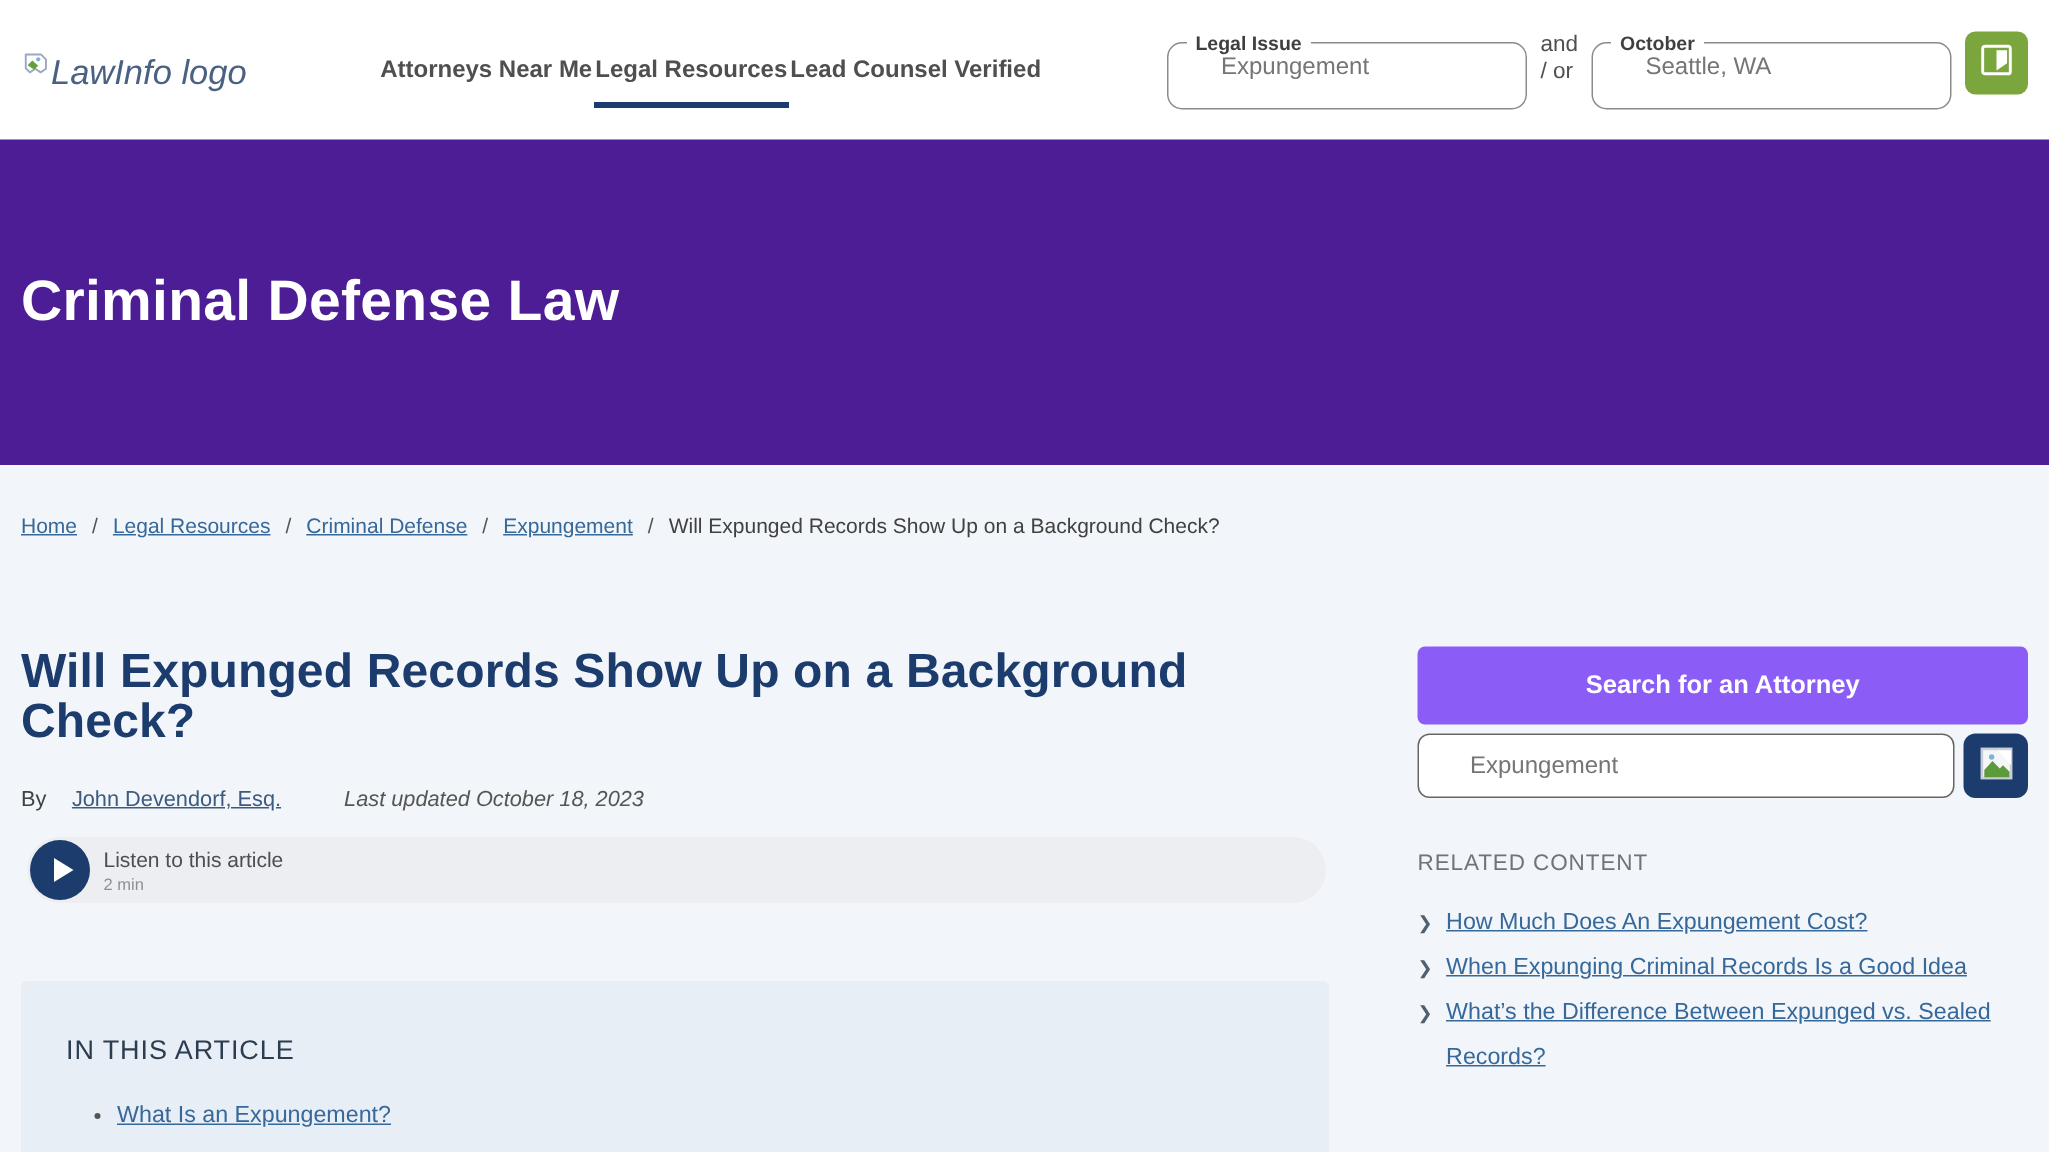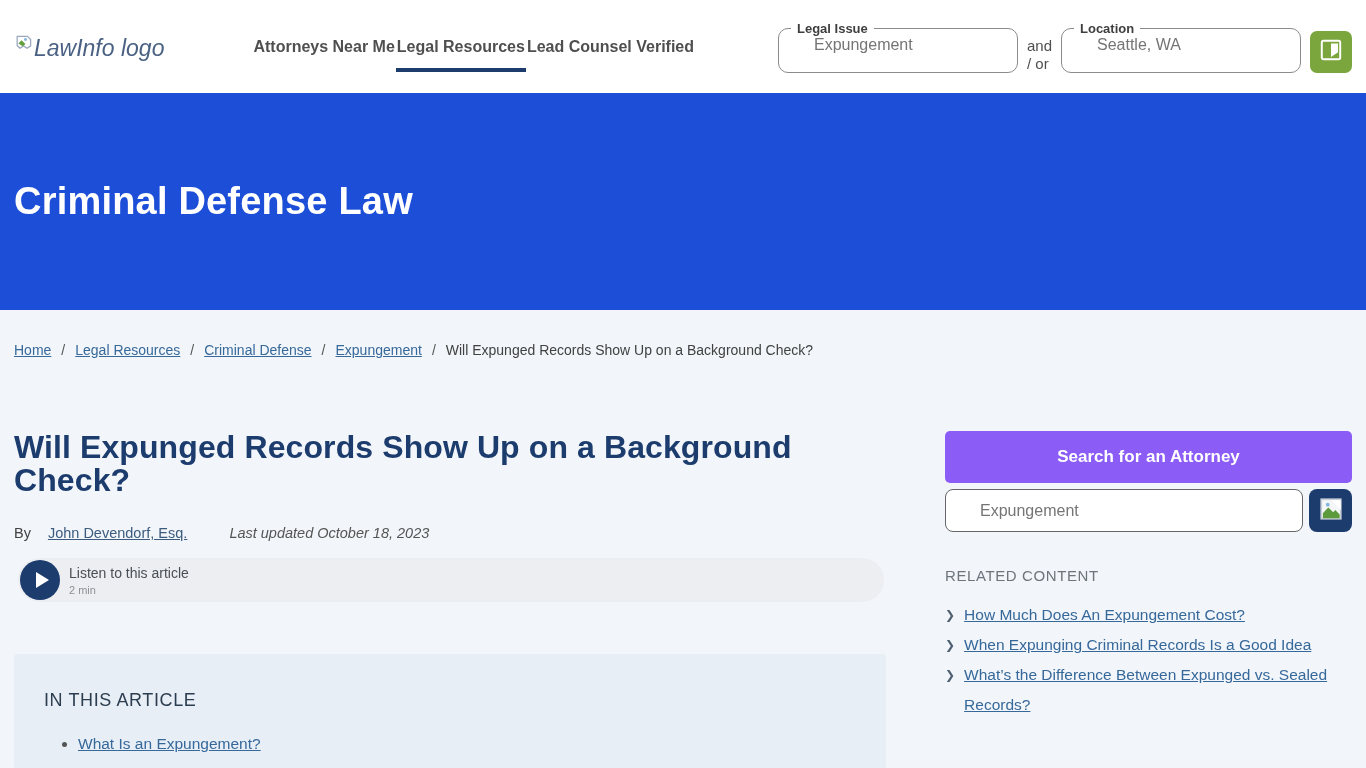--- a/index.html
+++ b/index.html
@@ -24,21 +24,21 @@
   .logo-text { margin-left: 1px; }
 
   .main-nav { display: flex; margin-left: 88px; }
   .nav-item {
     font-weight: 700; font-size: 16px; color: #4f4f4f;
     padding: 16px 1px 12px; border-bottom: 4px solid transparent;
     cursor: pointer; white-space: nowrap;
   }
   .nav-item.active { border-bottom-color: #1d3c6e; }
 
-  .search-group { margin-left: auto; display: flex; align-items: flex-end; gap: 9px; }
+  .search-group { margin-left: auto; display: flex; align-items: flex-start; gap: 9px; }
   .field {
     width: 240px; height: 52px; border: 1px solid #8b8b8b;
     border-radius: 10px; margin: 0; padding: 0;
   }
   .field legend {
     margin-left: 12px; padding: 0 6px;
     font-size: 13px; font-weight: 700; color: #3f3f3f;
   }
   .field input {
     width: 100%; border: none; outline: none; background: transparent;
@@ -49,21 +49,21 @@
   .andor { font-size: 15px; color: #4f4f4f; line-height: 1.2; white-space: nowrap; }
   .btn-search-green {
     width: 42px; height: 42px; border: none; border-radius: 7px;
     background: #7aa63d; cursor: pointer;
     display: flex; align-items: center; justify-content: center;
     padding: 0;
   }
 
   
   .hero {
-    height: 217px; background: #1d4ed8;
+    height: 217px; background: #4c1d95;
     display: flex; align-items: center; padding: 16px 14px;
   }
   .hero-title {
     margin: 0; color: #ffffff; font-size: 38px; font-weight: 700;
     letter-spacing: 0.2px;
   }
 
   
   .content {
     background: #f2f6fa; height: 458px;
@@ -179,21 +179,21 @@
   <div class="search-group">
     <fieldset class="field">
       <legend>Legal Issue</legend>
       <input type="text" placeholder="Expungement" style="">
     </fieldset>
     <div class="andor">
       <div>and</div>
       <div>/ or</div>
     </div>
     <fieldset class="field">
-      <legend>Location</legend>
+      <legend>October</legend>
       <input type="text" placeholder="Seattle, WA" style="">
     </fieldset>
     <button class="btn-search-green">
       <span>
         <svg width="26" height="26" viewBox="0 0 24 24">
           <rect x="3.5" y="3.5" width="17" height="17" rx="1.5" fill="none" stroke="#ffffff" stroke-width="1.8"></rect>
           <path d="M12 6 h6.5 v8 l-6.5 4.5 z" fill="#ffffff"></path>
         </svg>
       </span>
     </button>

